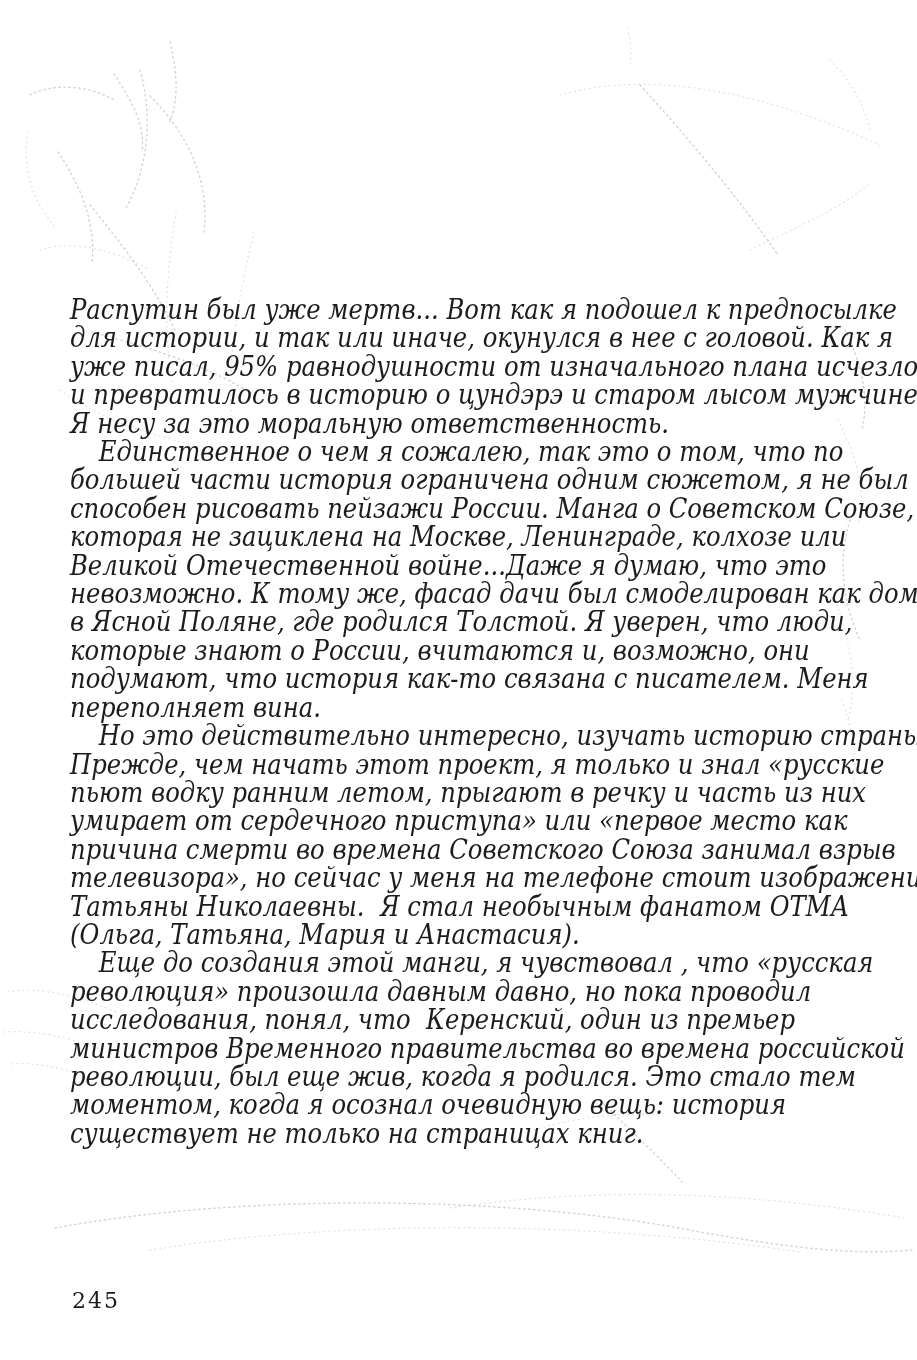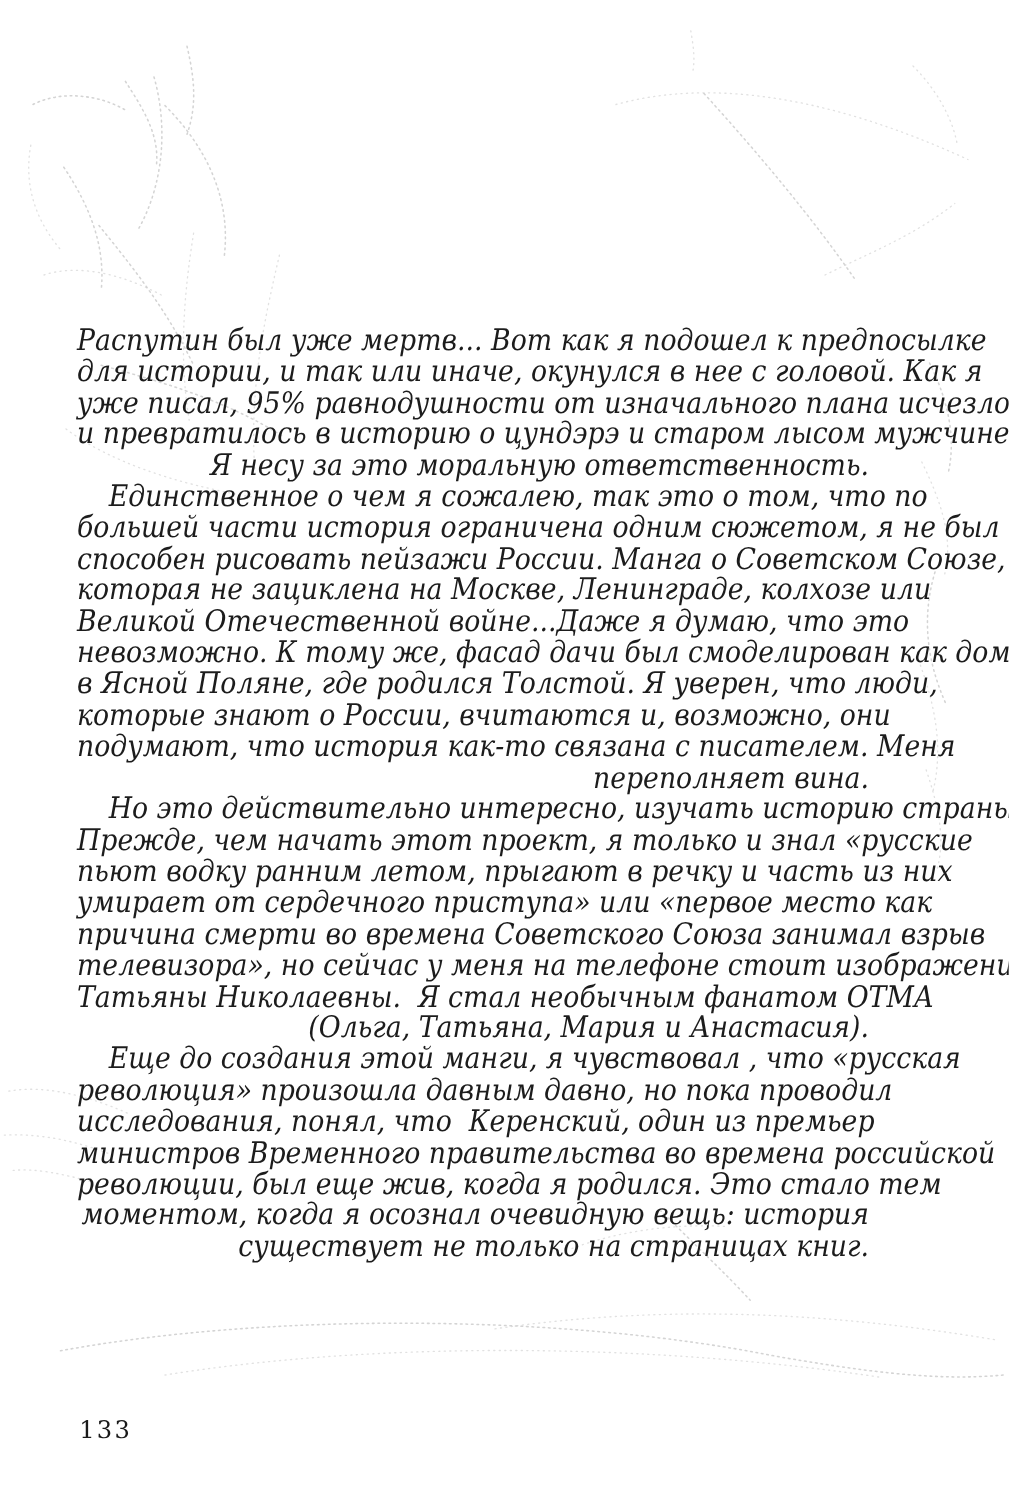--- a/index.html
+++ b/index.html
@@ -28,21 +28,20 @@
     left: 70px;
     top: 296px;
     width: 800px;
     color: #1c1c1c;
   }
   .para {
     margin: 0;
     font-style: italic;
     font-size: 27px;
     line-height: 28.4px;
-    text-align: right;
   }
   .line {
     display: block;
     white-space: pre;          
     transform: scaleX(0.9);    
     transform-origin: 0 50%;
   }
   .para.indent .line:first-child { padding-left: 32px; }
   .page-number {
     position: absolute;
@@ -130,13 +129,13 @@
       <span class="line">Еще до создания этой манги, я чувствовал , что «русская</span>
       <span class="line">революция» произошла давным давно, но пока проводил</span>
       <span class="line">исследования, понял, что  Керенский, один из премьер</span>
       <span class="line">министров Временного правительства во времена российской</span>
       <span class="line">революции, был еще жив, когда я родился. Это стало тем</span>
       <span class="line">моментом, когда я осознал очевидную вещь: история</span>
       <span class="line">существует не только на страницах книг.</span>
     </p>
   </div>
 
-<div class="page-number">133</div>
+<div class="page-number">245</div>
 
 </body></html>

